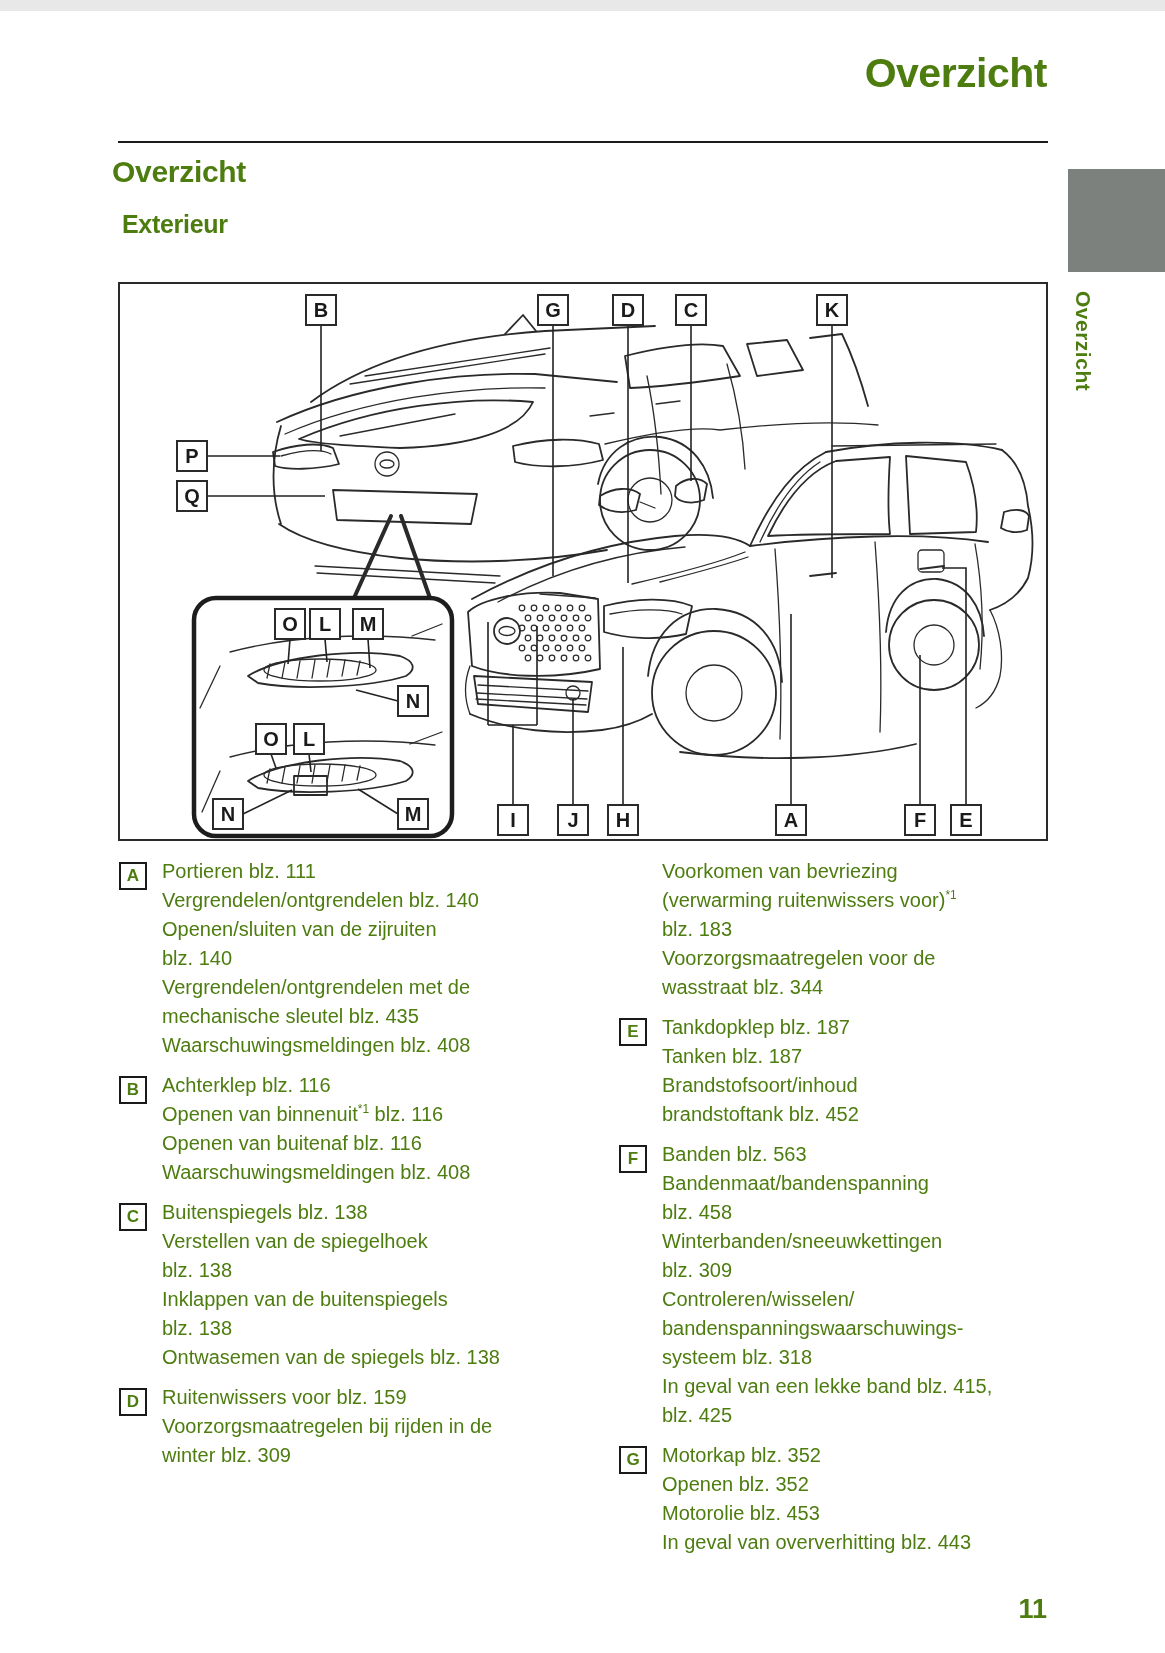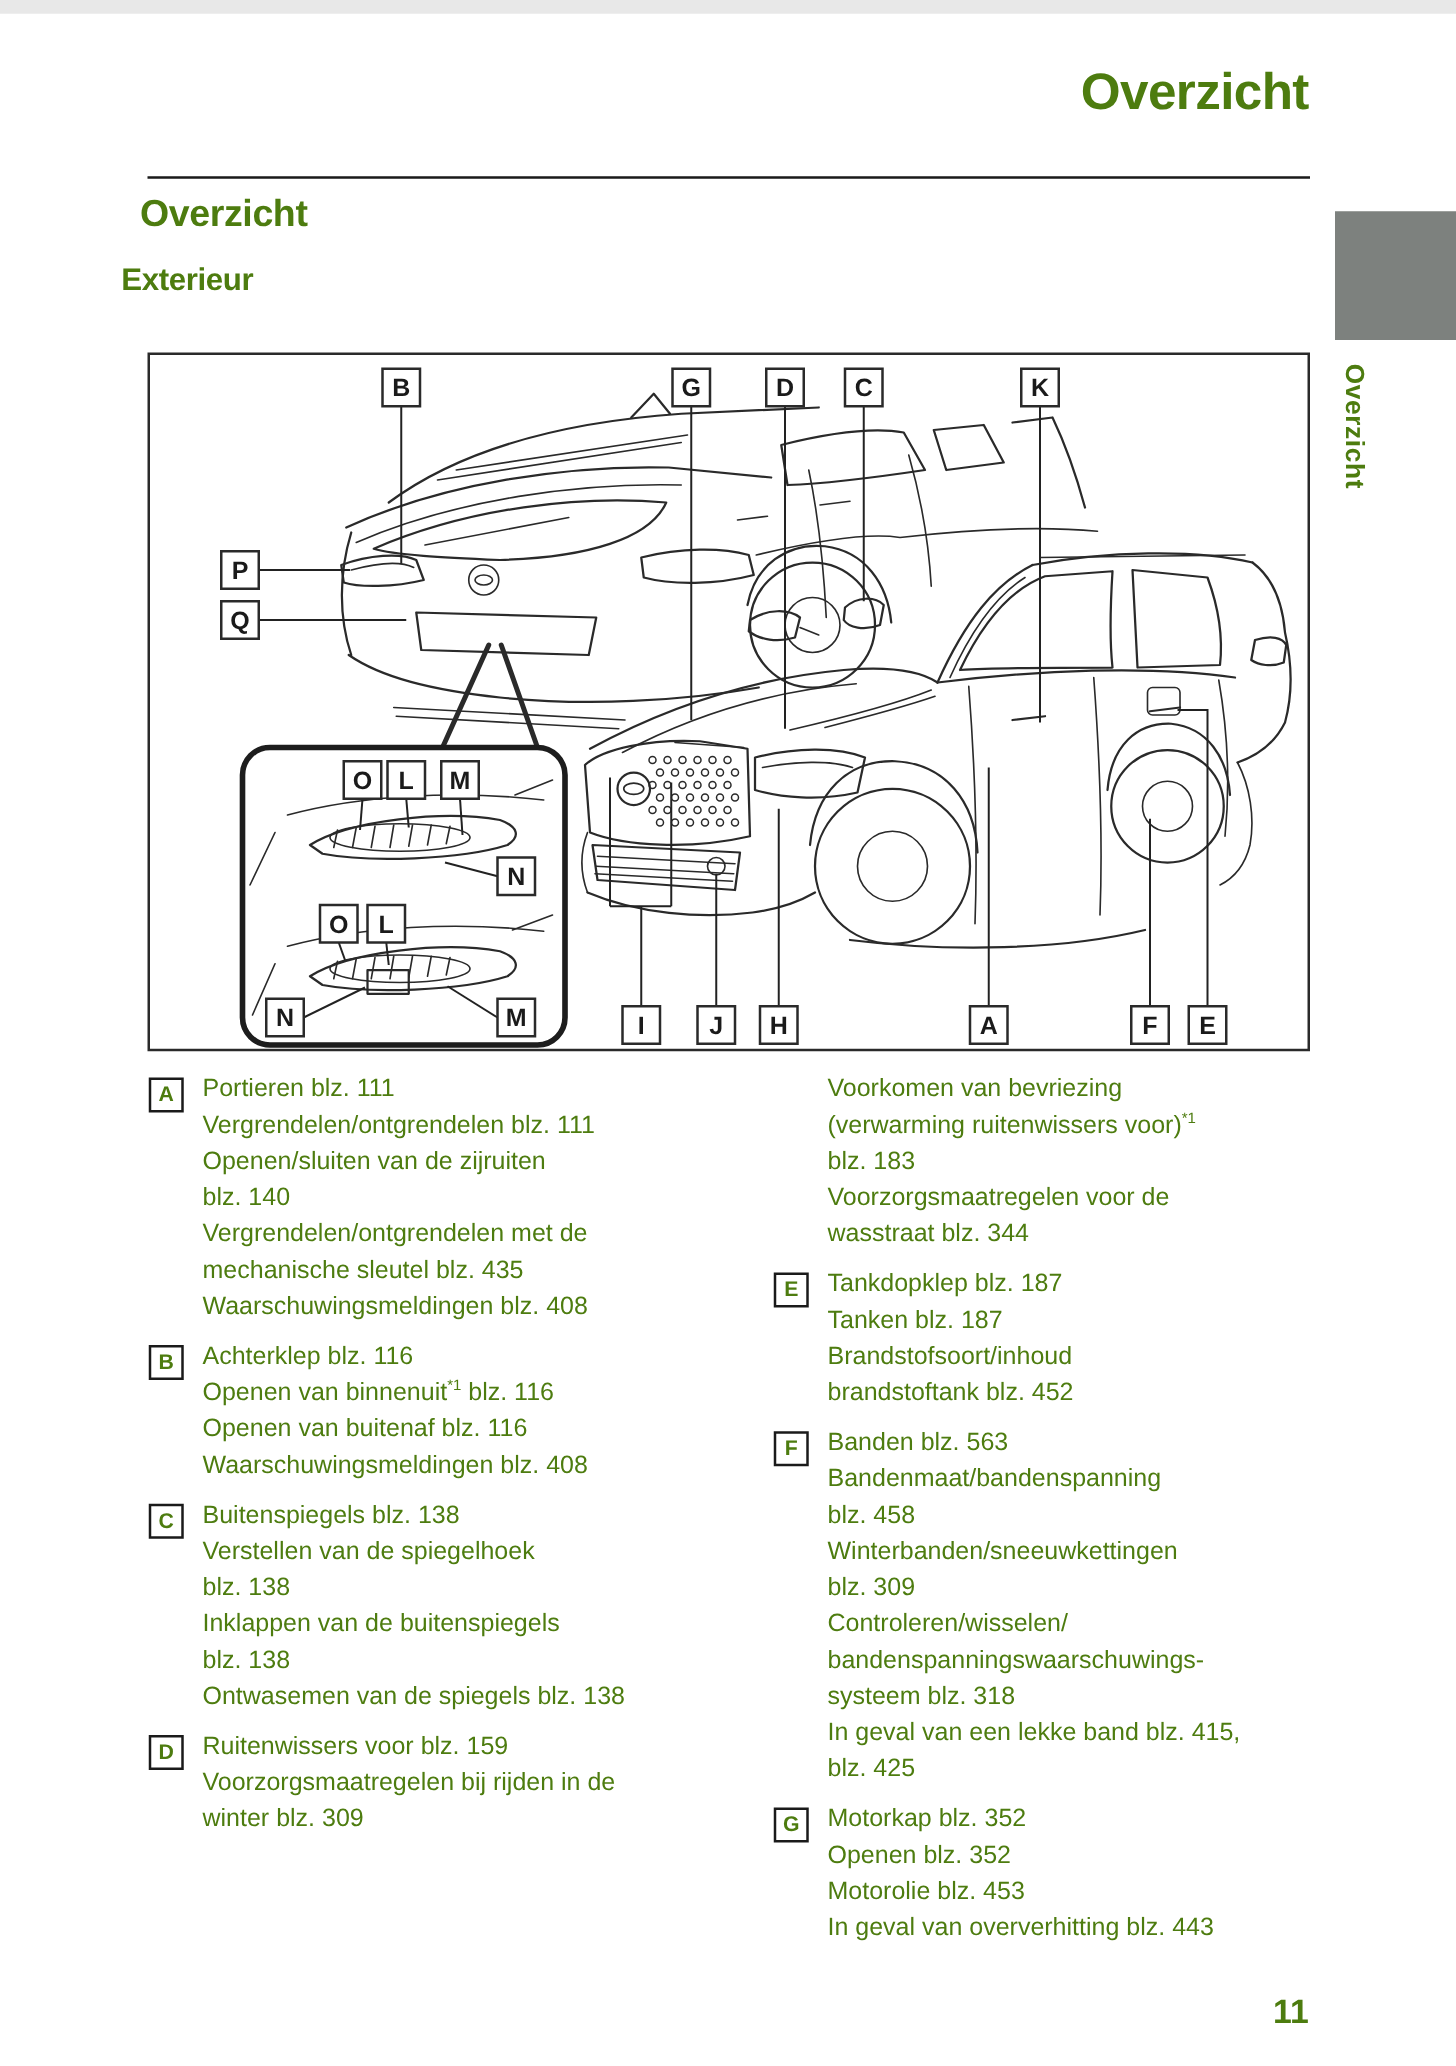--- a/index.html
+++ b/index.html
@@ -1,21 +1,21 @@
 <!DOCTYPE html>
 <html><head>
 <meta charset="utf-8">
 <style>
   html,body{margin:0;padding:0;background:#e8e8e8}
   .page{position:relative;width:1165px;height:1653px;margin:11px auto;background:#ffffff;
         font-family:"Liberation Sans","DejaVu Sans",sans-serif;color:#4d7c0f;overflow:hidden}
   .top-title{position:absolute;top:42px;right:118px;font-size:41px;font-weight:bold;line-height:1;letter-spacing:-.5px}
   .hrule{position:absolute;left:118px;top:130px;width:930px;height:2px;background:#1a1a1a}
   .h1{position:absolute;left:112px;top:146px;font-size:30px;font-weight:bold;line-height:1;letter-spacing:-.3px}
-  .h2{position:absolute;left:97px;top:201px;font-size:25px;font-weight:bold;line-height:1;letter-spacing:-.3px}
+  .h2{position:absolute;left:122px;top:201px;font-size:25px;font-weight:bold;line-height:1;letter-spacing:-.3px}
   .side-tab{position:absolute;left:1068px;top:158px;width:97px;height:103px;background:#7d817e}
   .side-label{position:absolute;left:1072px;top:280px;writing-mode:vertical-rl;font-size:21px;font-weight:600;
               letter-spacing:.5px;line-height:1.1}
   .diagram{position:absolute;left:118px;top:271px;width:926px;height:555px;border:2px solid #2a2a2a;background:#fff}
   .diagram svg{display:block}
   .ln{fill:none;stroke:#2a2a2a;stroke-width:1.8;stroke-linecap:round;stroke-linejoin:round}
   .thin{stroke-width:1.3}
   .bold4{stroke-width:4}
   .inset{fill:none;stroke:#1d1d1d;stroke-width:4.5;stroke-linejoin:round}
   .lead{fill:none;stroke:#222;stroke-width:1.6;stroke-linecap:butt}
@@ -235,21 +235,21 @@
           <rect x="831" y="521" width="30" height="30" class="lbox"></rect>
           <text x="846" y="543" class="ltxt">E</text>
         </g>
     </svg>
   </div>
 
   <div class="col" id="col-left">
       <div class="item">
         <span class="marker">A</span>
         <div class="line">Portieren blz. 111</div>
-        <div class="line">Vergrendelen/ontgrendelen blz. 111</div>
+        <div class="line">Vergrendelen/ontgrendelen blz. 140</div>
         <div class="line">Openen/sluiten van de zijruiten</div>
         <div class="line">blz. 140</div>
         <div class="line">Vergrendelen/ontgrendelen met de</div>
         <div class="line">mechanische sleutel blz. 435</div>
         <div class="line">Waarschuwingsmeldingen blz. 408</div>
       </div>
       <div class="item">
         <span class="marker">B</span>
         <div class="line">Achterklep blz. 116</div>
         <div class="line">Openen van binnenuit<sup>*1</sup> blz. 116</div>

